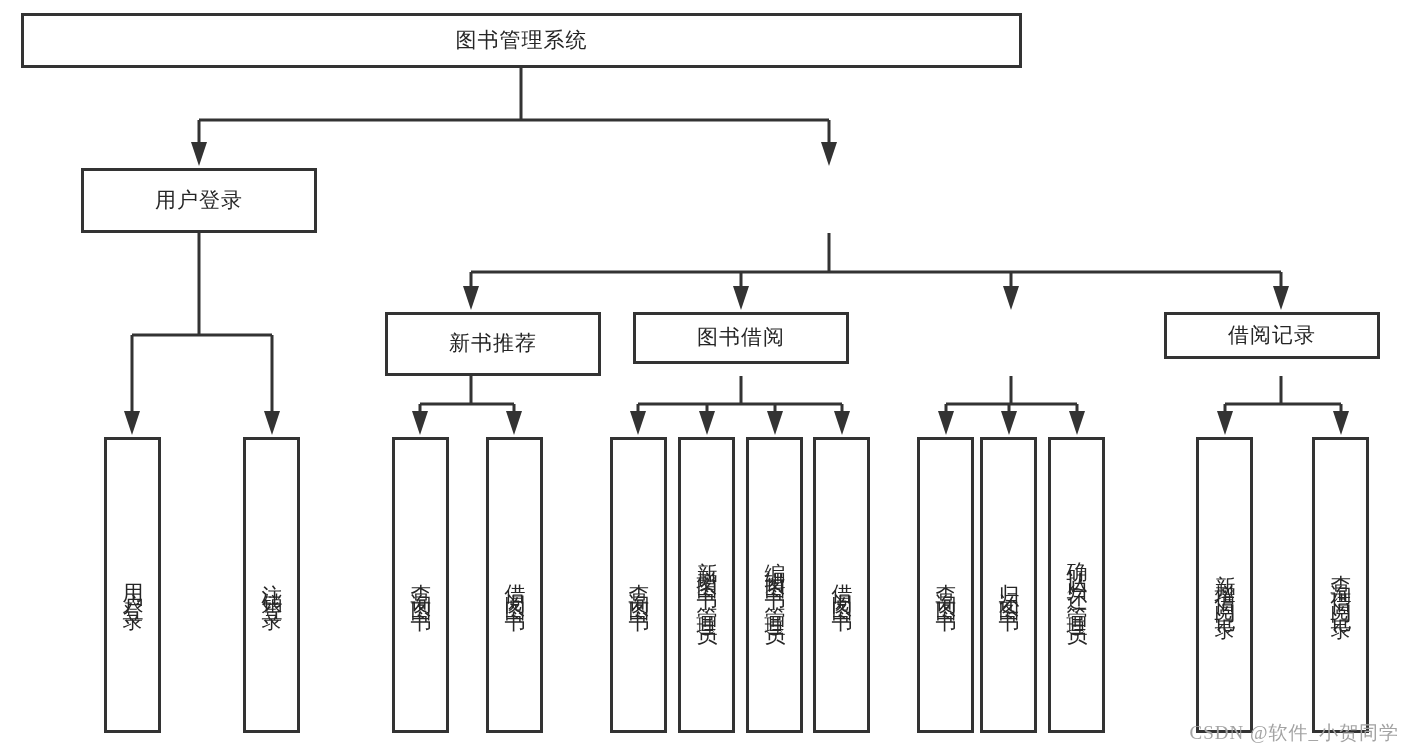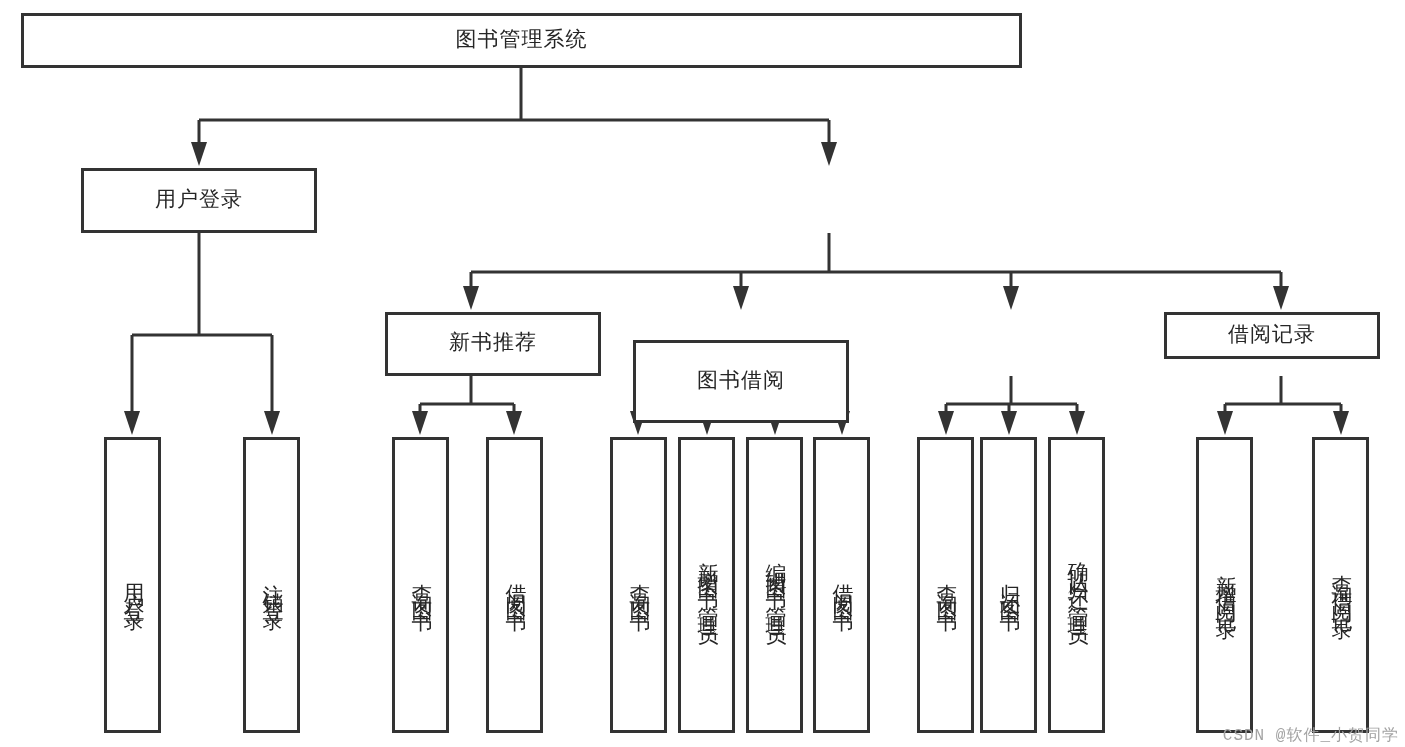--- a/index.html
+++ b/index.html
@@ -5,21 +5,21 @@
   html, body {
     margin: 0;
     padding: 0;
     background: #ffffff;
   }
   #canvas {
     position: relative;
     width: 1405px;
     height: 747px;
     background: #ffffff;
-    font-family: Liberation Mono, monospace;
+    font-family: Liberation Serif, serif;
     overflow: hidden;
   }
   #wires {
     position: absolute;
     left: 0;
     top: 0;
     width: 1405px;
     height: 747px;
   }
   .box {
@@ -40,21 +40,21 @@
     writing-mode: vertical-rl;
     text-orientation: mixed;
     letter-spacing: 9px;
     line-height: 1;
   }
   
   .n-root            { left: 21px;   top: 13px;  width: 1001px; height: 55px; }
   .n-user-login      { left: 81px;   top: 168px; width: 236px;  height: 65px; }
   .n-book-mgmt       { left: 711px;  top: 168px; width: 236px;  height: 65px; }
   .n-new-book-rec    { left: 385px;  top: 312px; width: 216px;  height: 64px; text-align: right; }
-  .n-book-borrow     { left: 633px;  top: 312px; width: 216px;  height: 83px; margin-top: 28px; }
+  .n-book-borrow     { left: 633px;  top: 312px; width: 216px;  height: 52px; }
   .n-current-borrow  { left: 903px;  top: 312px; width: 216px;  height: 64px; }
   .n-borrow-records  { left: 1164px; top: 312px; width: 216px;  height: 47px; }
   
   .leaf { top: 437px; width: 57px; height: 296px; }
   .l1  { left: 104px; }
   .l2  { left: 243px; }
   .l3  { left: 392px; }
   .l4  { left: 486px; }
   .l5  { left: 610px; }
   .l6  { left: 678px; }
@@ -62,21 +62,21 @@
   .l8  { left: 813px; }
   .l9  { left: 917px; }
   .l10 { left: 980px; }
   .l11 { left: 1048px; }
   .l12 { left: 1196px; }
   .l13 { left: 1312px; }
   #watermark {
     position: absolute;
     right: 6px;
     bottom: 1px;
-    font-size: 16px;
+    font-size: 19px;
     color: #a3a3a3;
     letter-spacing: 1px;
     white-space: nowrap;
   }
 </style>
 </head>
 <body>
 
 <div id="canvas">
 

